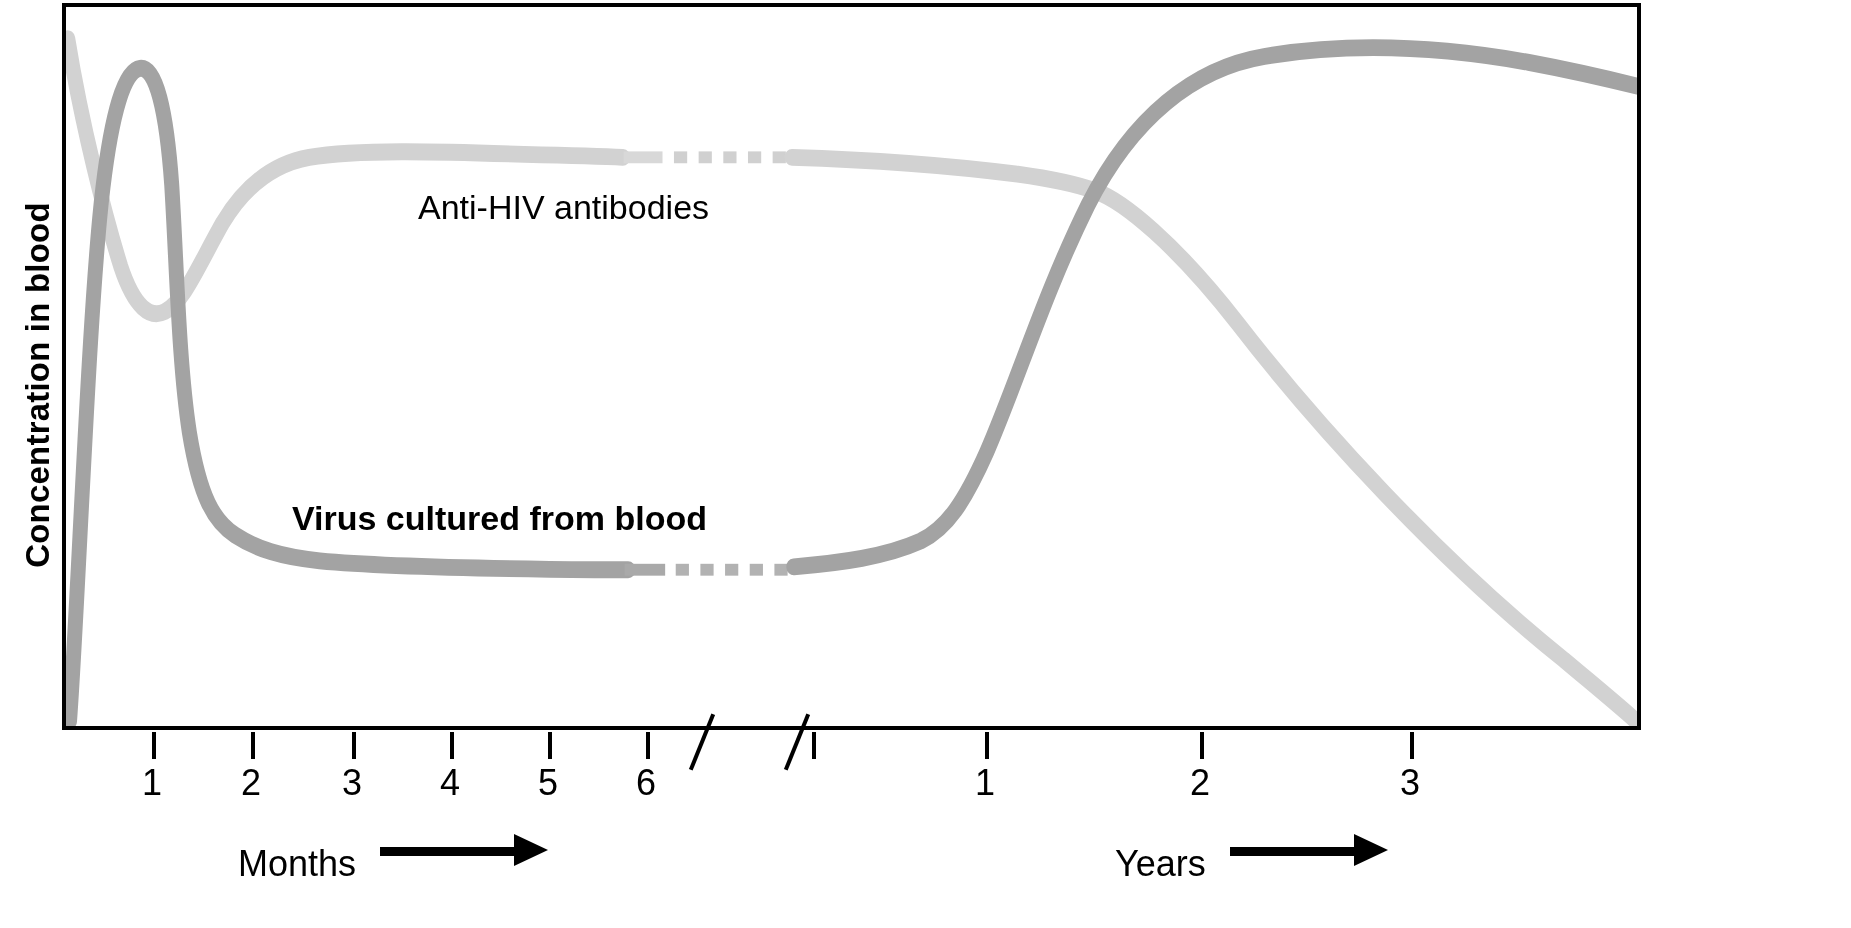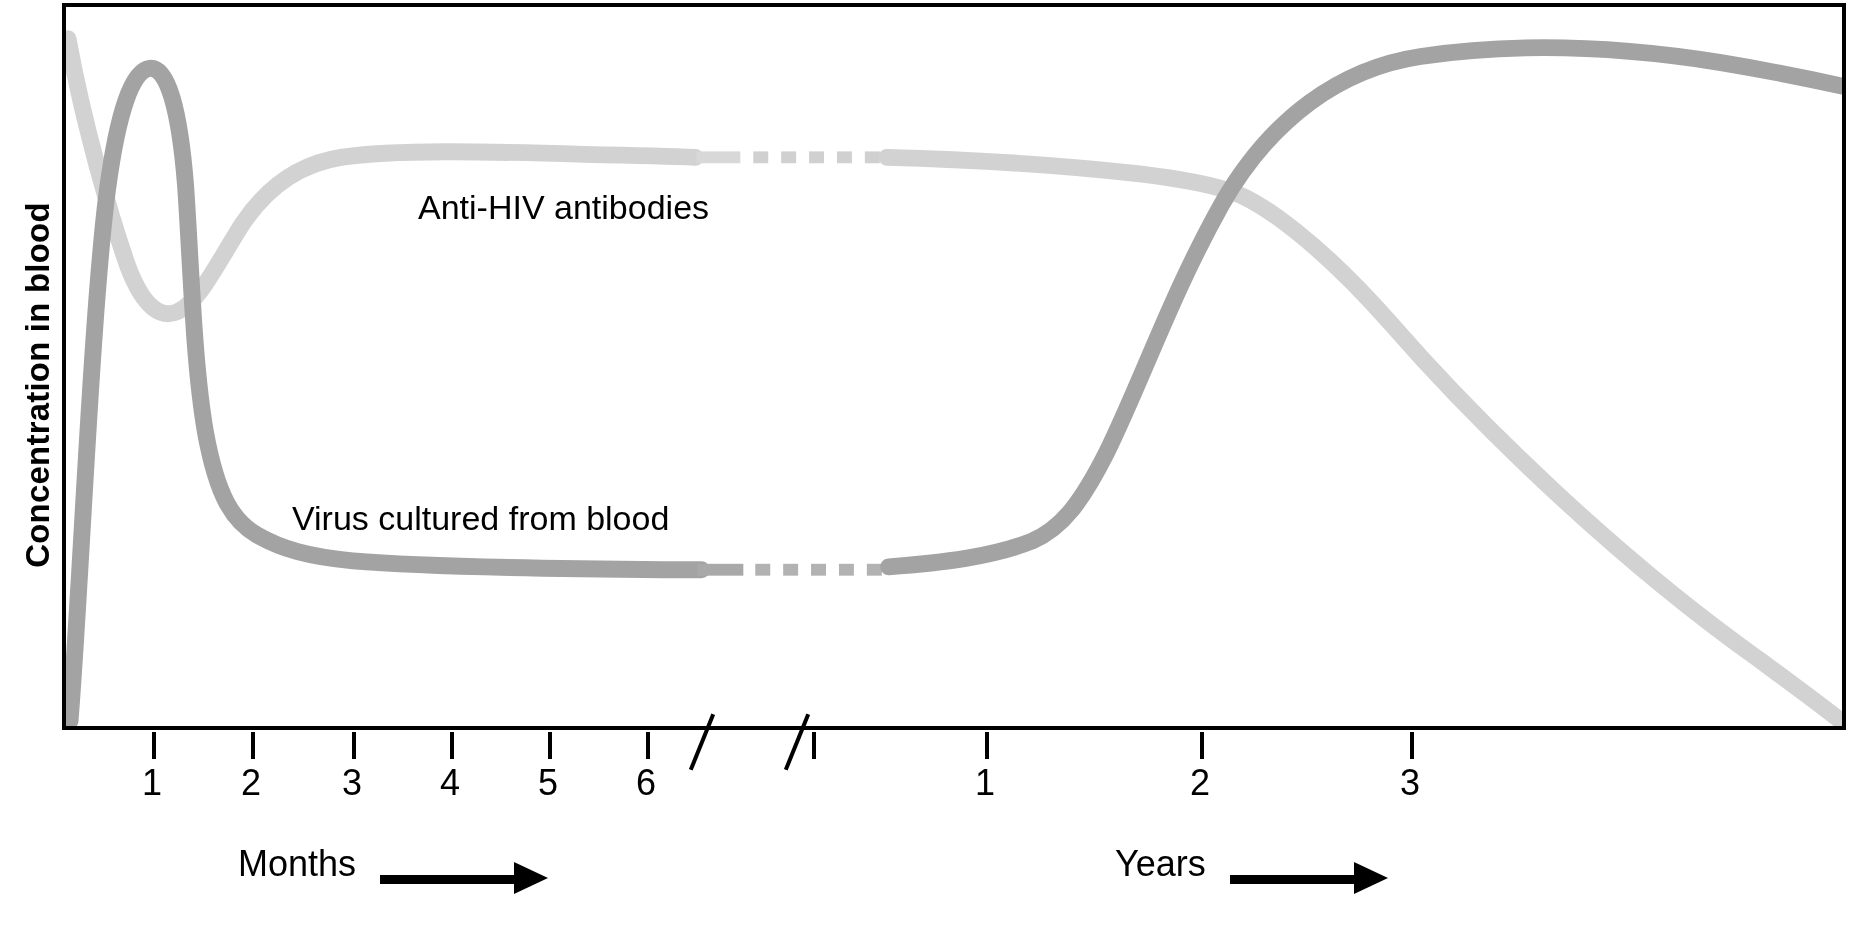--- a/index.html
+++ b/index.html
@@ -14,51 +14,51 @@
     position:absolute; left:-212px; top:366px;
     width:500px; text-align:center;
     transform:rotate(-90deg);
     font-size:33px; font-weight:bold; letter-spacing:.2px;
     white-space:nowrap;
   }
 
   
   #plot{
     position:absolute; left:62px; top:3px;
-    width:1784px; height:727px;
+    width:1579px; height:727px;
     border:4px solid #000;
     box-sizing:border-box;
     background:#fff;
   }
   #plot-svg{position:absolute;left:0;top:0;width:100%;height:100%;display:block;}
 
   
   .curve-label{
     position:absolute; font-size:34px; color:#000; white-space:nowrap;
   }
   #label-ab{ left:352px; top:181px; }
-  #label-virus{ left:226px; top:492px; }
+  #label-virus{ left:226px; top:492px;font-weight:bold; }
 
   
   #axis-area{position:absolute;left:0;top:728px;width:1851px;height:200px;}
   .tick{
     position:absolute; top:4px; width:4px; height:27px; background:#000;
   }
   .tick-label{
     position:absolute; top:34px; width:60px; margin-left:-30px;
     text-align:center; font-size:36px; color:#000;
   }
   .axis-break{
     position:absolute; top:-16px; width:4px; height:60px; background:#000;
     transform:rotate(22deg);
   }
 
   
   .unit{
-    position:absolute; top:115px; display:flex; align-items:flex-end; gap:24px;
+    position:absolute; top:115px; display:flex; align-items:flex-start; gap:24px;
     font-size:36px; color:#000; white-space:nowrap;
   }
   #unit-months{ left:238px; }
   #unit-years{  left:1115px; }
   .arrow{ position:relative; display:inline-block; height:14px; }
   .arrow .shaft{
     position:absolute; left:0; top:4px; height:9px; background:#000;
   }
   .arrow .head{
     position:absolute; top:-9px; width:0; height:0;

